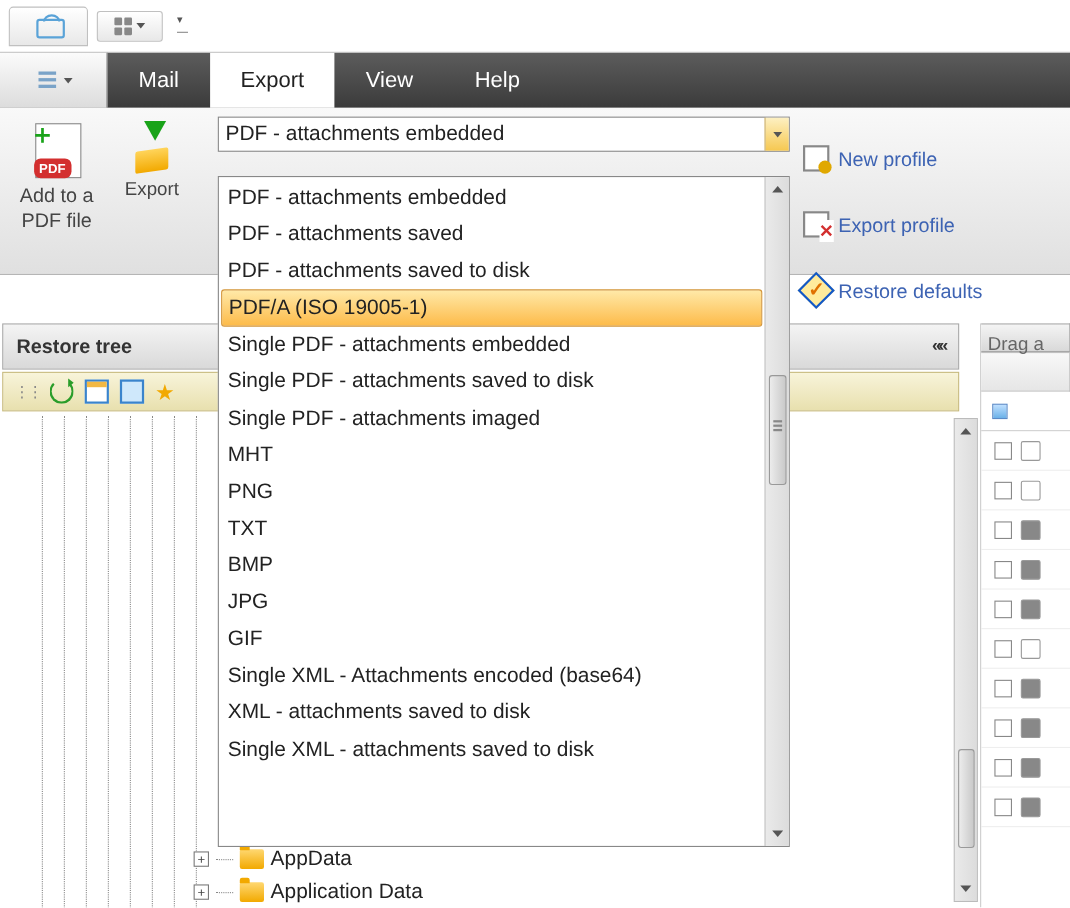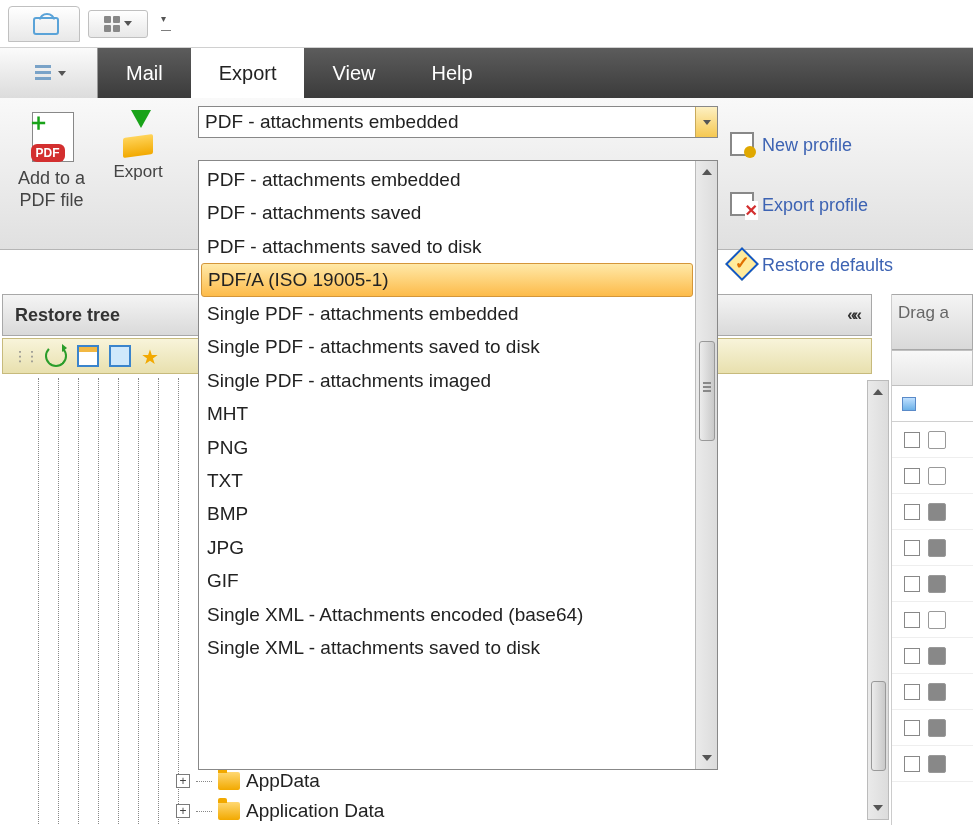--- a/index.html
+++ b/index.html
@@ -265,21 +265,21 @@
 .folder::before{content:'';position:absolute;top:-4px;left:0;width:9px;height:5px;background:#f2a900;border-radius:2px 2px 0 0;}
 .tlabel { color:#222; font-size:19px;}
 
 .right-slice {
   position:absolute; right:0; top:294px;
   width:82px; height:531px;
   background:#fff;
   border-left: 1px solid #ccc;
 }
 .right-title {
-  height: 56px;
+  height: 26px;
   background: linear-gradient(#f4f4f4,#d9d9d9);
   border: 1px solid #a8a8a8; border-left:none;
   color:#666; padding:8px 6px; font-size:17px; white-space:nowrap;
 }
 .right-head {
   height:36px; border:1px solid #c0c0c0; border-left:none;
   background: linear-gradient(#f8f8f8,#e6e6e6);
 }
 .right-row1 {
   height:36px; border-bottom:1px solid #d0d0d0;
@@ -432,20 +432,21 @@
       <div class="litem">Single PDF - attachments embedded</div>
       <div class="litem">Single PDF - attachments saved to disk</div>
       <div class="litem">Single PDF - attachments imaged</div>
       <div class="litem">MHT</div>
       <div class="litem">PNG</div>
       <div class="litem">TXT</div>
       <div class="litem">BMP</div>
       <div class="litem">JPG</div>
       <div class="litem">GIF</div>
       <div class="litem">Single XML - Attachments encoded (base64)</div>
+      <div class="litem">XML - attachments saved to disk</div>
       <div class="litem">Single XML - attachments saved to disk</div>
     </div>
   <div class="list-scroll">
     <div class="scroll-arrow top">
       <span style="width:0;height:0;border-left:5px solid transparent;border-right:5px solid transparent;border-bottom:6px solid #555;"></span>
     </div>
     <div class="scroll-thumb"></div>
     <div class="scroll-arrow bot">
       <span style="width:0;height:0;border-left:5px solid transparent;border-right:5px solid transparent;border-top:6px solid #555;"></span>
     </div>

